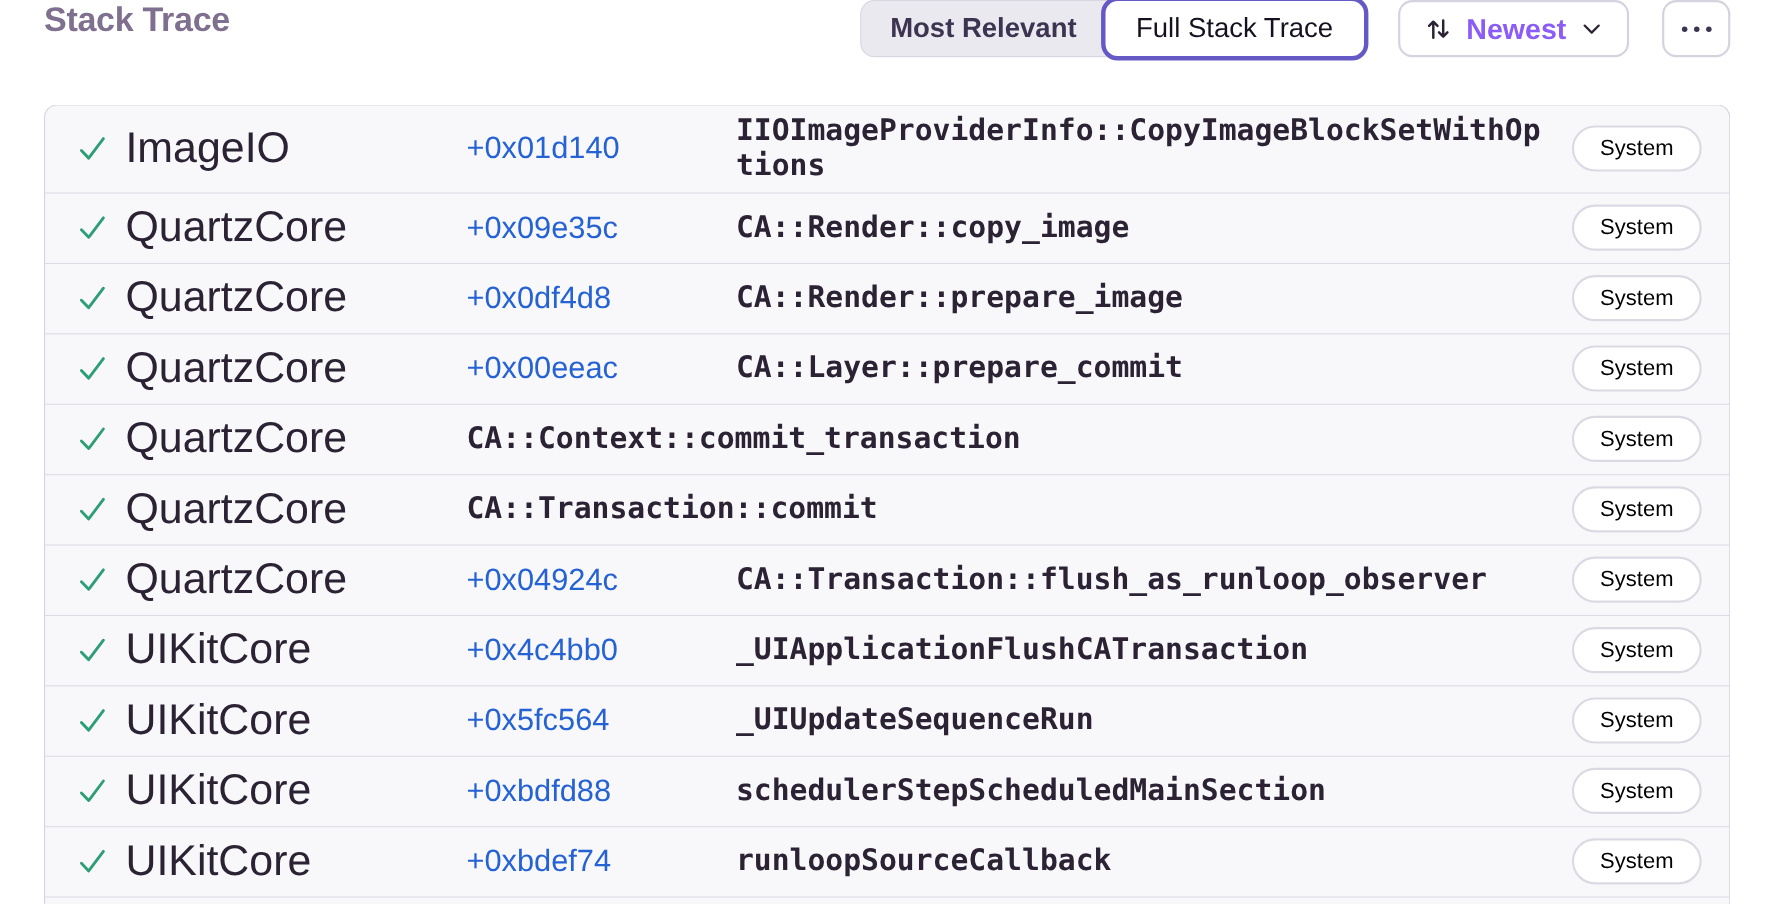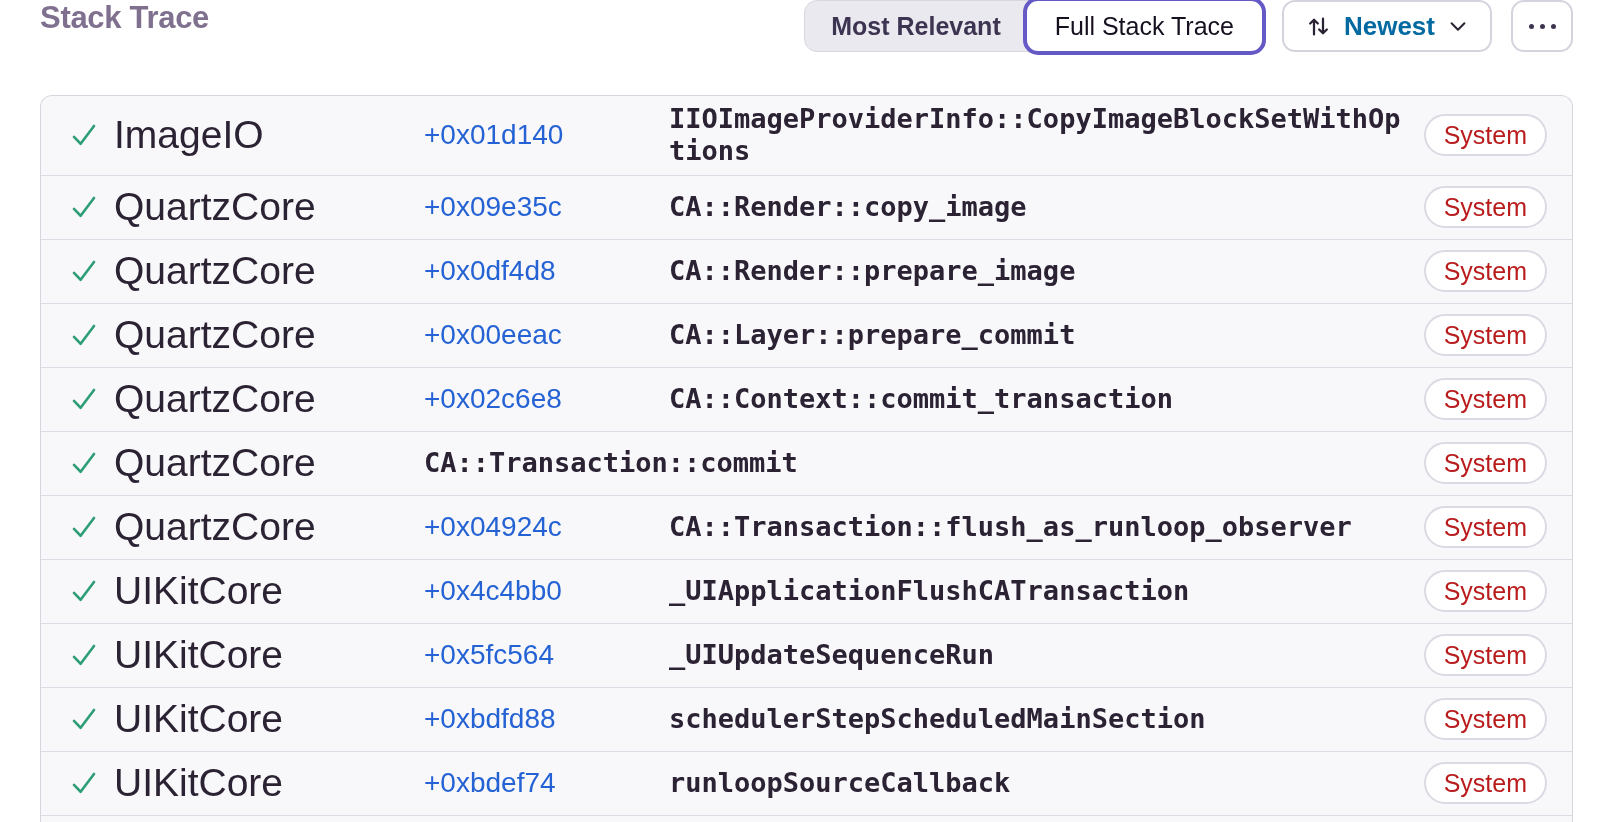--- a/index.html
+++ b/index.html
@@ -4,54 +4,54 @@
 <style>
   * { margin:0; padding:0; box-sizing:border-box; }
   html,body { width:1614px; height:822px; overflow:hidden; background:#ffffff;
               font-family:"Liberation Sans", sans-serif; }
 
   
   .header { height:95px; display:flex; align-items:flex-start; justify-content:space-between;
             padding:0 41px 0 40px; }
   .page-title { font-size:31px; font-weight:700; color:#80708f; letter-spacing:-0.3px; }
 
-  .controls { display:flex; align-items:center; gap:19px; }
+  .controls { display:flex; align-items:center; gap:30px; }
 
   .segmented { display:flex; align-items:center; height:52px; background:#ebe9f0;
                border:1px solid #d9d6e0; border-radius:13px; }
   .seg { display:flex; align-items:center; height:100%; padding:0 26px;
          font-size:25px; font-weight:600; color:#3d3451; background:transparent;
          border:none; font-family:inherit; cursor:pointer; white-space:nowrap; }
   .seg.selected { background:#ffffff; border:4px solid #6559c5; border-radius:15px;
                   height:58px; margin:-4px; padding:0 28px; font-weight:400; color:#16101f; }
 
   .btn { display:flex; align-items:center; gap:12px; height:52px; padding:0 21px;
          background:#ffffff; border:2px solid #d7d3de; border-radius:13px;
-         font-size:26px; font-weight:700; color:#0369a1; font-family:inherit;
+         font-size:26px; font-weight:700; color:#8b5cf6; font-family:inherit;
          cursor:pointer; white-space:nowrap; }
   .btn svg { display:block; }
   .more-btn { width:62px; height:52px; display:flex; align-items:center; justify-content:center;
               gap:6px; background:#ffffff; border:2px solid #d7d3de; border-radius:13px; cursor:pointer; }
   .dot { width:5px; height:5px; border-radius:50%; background:#3d3451; }
 
   
   .trace-table { margin:0 41px 0 40px; height:727px; background:#f8f8fb;
                  border:1px solid #d8d5df; border-bottom:none;
                  border-radius:12px 12px 0 0; overflow:hidden; }
   .frame-row { display:flex; align-items:center; min-height:64px;
                padding:7px 25px 7px 28px; border-bottom:1px solid #dedbe4; cursor:pointer; }
   .cell-check { width:45px; flex:none; display:flex; align-items:center; }
   .cell-module { width:310px; flex:none; font-size:39px; color:#2b2233; }
   .cell-address { width:245px; flex:none; font-size:28px; color:#2562d4; cursor:pointer; }
   .cell-function { flex:1; font-family:"DejaVu Sans Mono", monospace; font-size:27px;
                    line-height:1.2; color:#2b2233; word-break:break-all;font-weight:bold; }
   .cell-badge { flex:none; margin-left:20px; min-width:118px; height:42px;
                 display:flex; align-items:center; justify-content:center;
                 background:#ffffff; border:2px solid #dcd9e3; border-radius:22px;
-                font-size:25px; color:#b91c1c; padding:0 18px; }
+                font-size:20px; color:#000000; padding:0 18px; }
 </style>
 </head>
 <body>
 
 <div class="header">
   <div class="page-title">Stack Trace</div>
 
   <div class="controls">
     <div class="segmented">
       <button class="seg">Most Relevant</button>
@@ -130,21 +130,20 @@
     <span class="cell-badge">System</span>
   </div>
 
   <div class="frame-row">
     <span class="cell-check">
       <svg width="30" height="30" viewBox="0 0 24 24" fill="none" stroke="#2d9e75" stroke-width="2.1" stroke-linecap="round" stroke-linejoin="round">
         <path d="M4 13.5 L9.3 19 L20 4.8"></path>
       </svg>
     </span>
     <span class="cell-module">QuartzCore</span>
-    <span class="cell-address">+0x02c6e8</span>
     <span class="cell-function">CA::Context::commit_transaction</span>
     <span class="cell-badge">System</span>
   </div>
 
   <div class="frame-row">
     <span class="cell-check">
       <svg width="30" height="30" viewBox="0 0 24 24" fill="none" stroke="#2d9e75" stroke-width="2.1" stroke-linecap="round" stroke-linejoin="round">
         <path d="M4 13.5 L9.3 19 L20 4.8"></path>
       </svg>
     </span>

